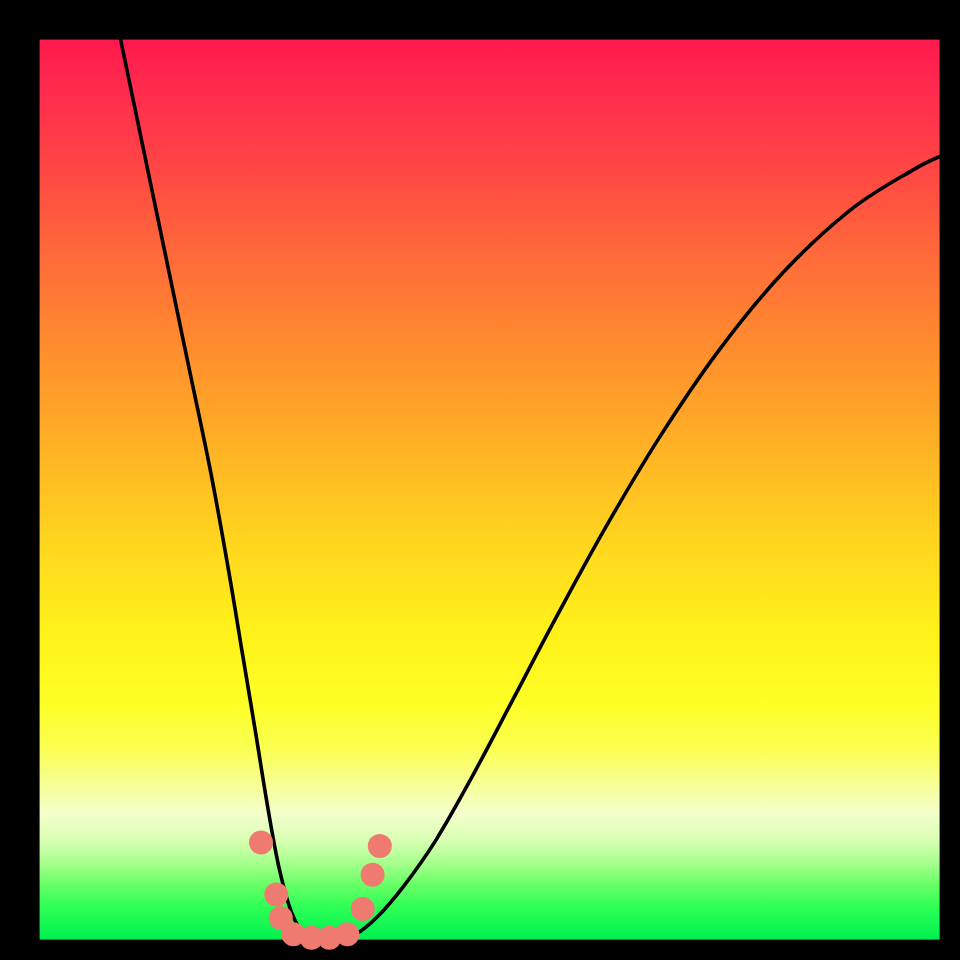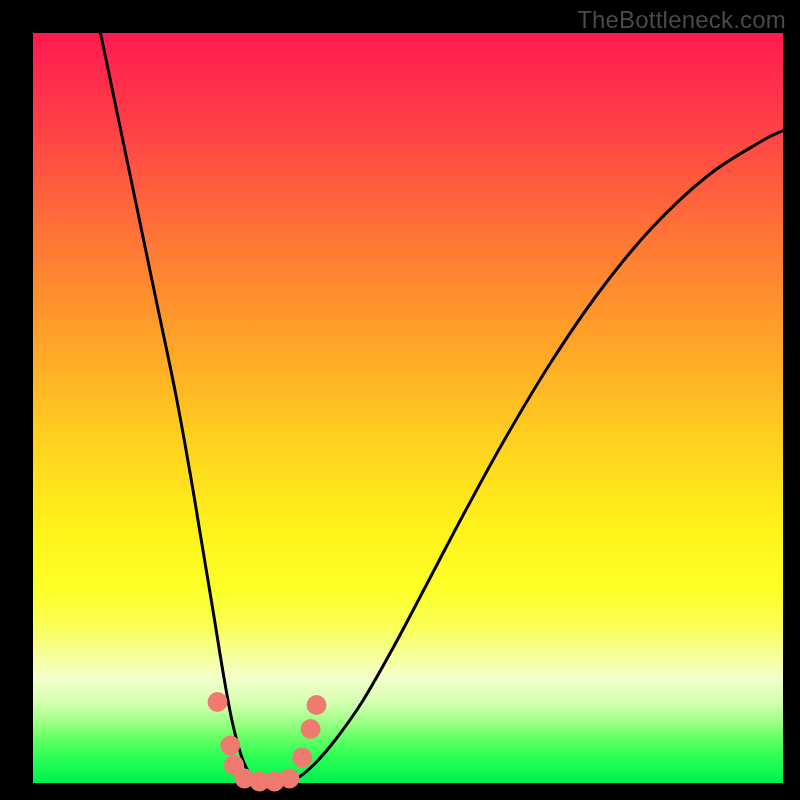--- a/index.html
+++ b/index.html
@@ -84,15 +84,14 @@
           <circle cx="241.50" cy="748.50" r="10" fill="#ef7a6f"></circle>
           <circle cx="256.50" cy="745.50" r="10" fill="#ef7a6f"></circle>
           <circle cx="269.25" cy="724.50" r="10" fill="#ef7a6f"></circle>
           <circle cx="277.50" cy="696.00" r="10" fill="#ef7a6f"></circle>
           <circle cx="283.50" cy="672.00" r="10" fill="#ef7a6f"></circle>
         </g>
     </svg>
 
   </div>
 
-  <div class="watermark">TheBottleneck.com</div>
 
 </div>
 
 </body></html>

